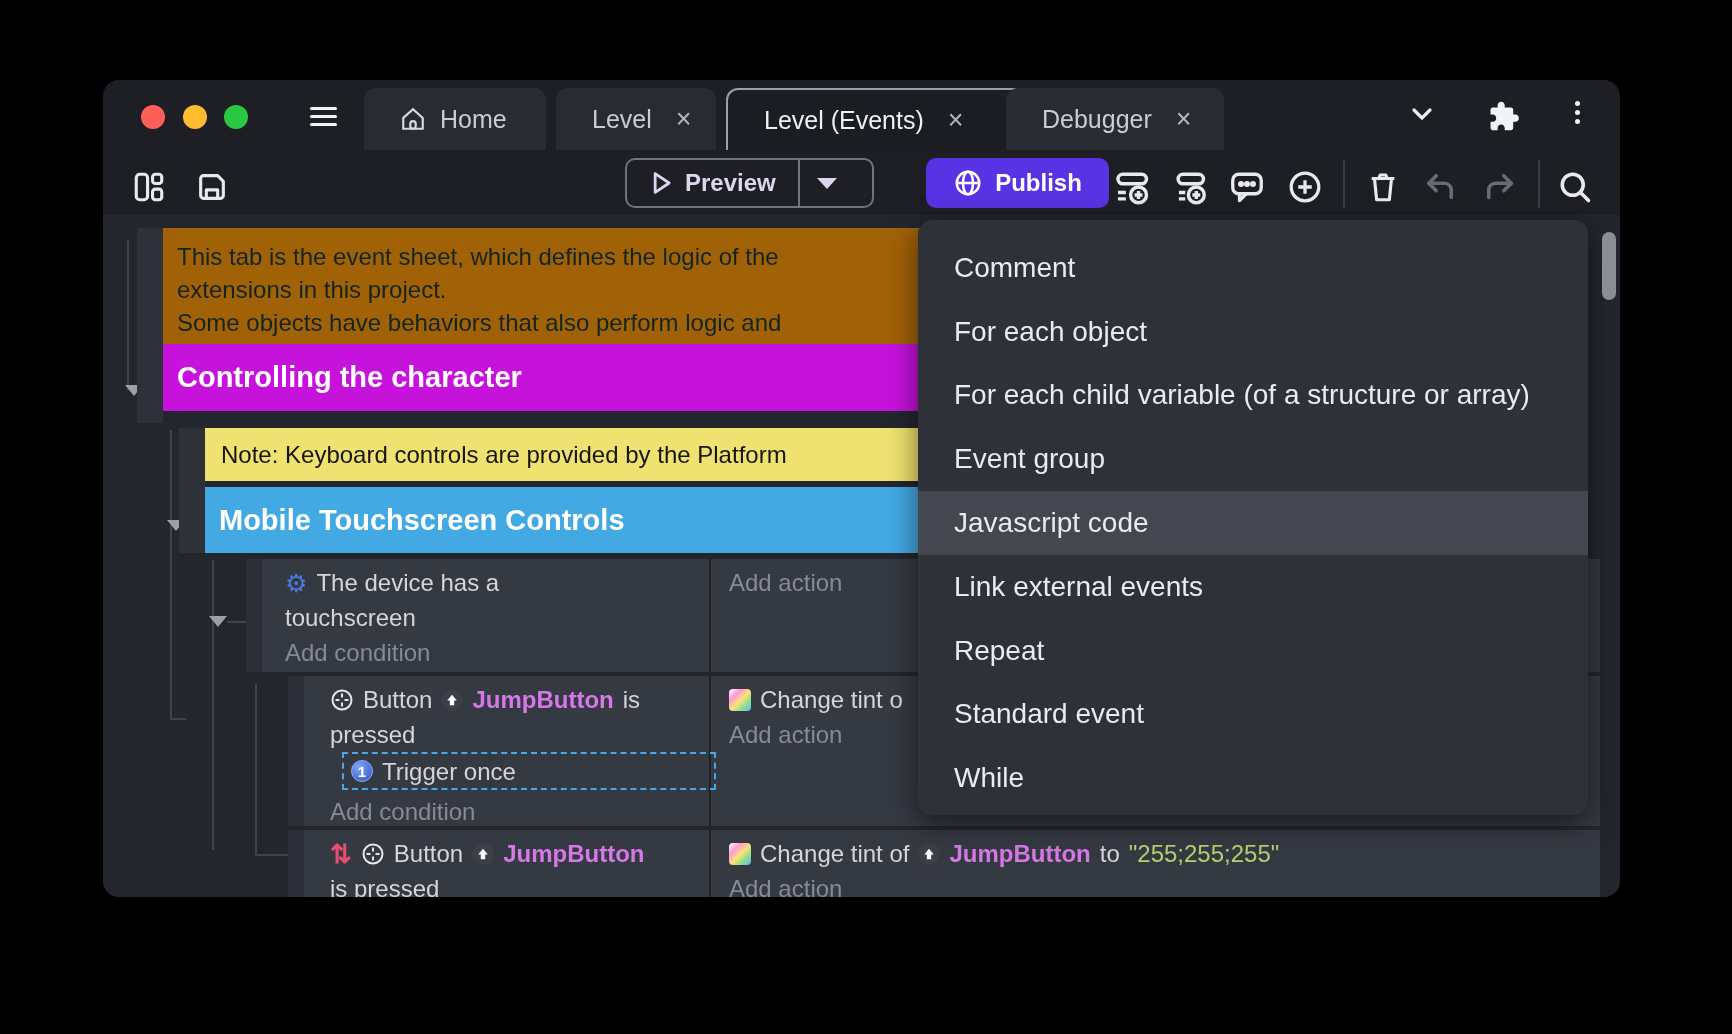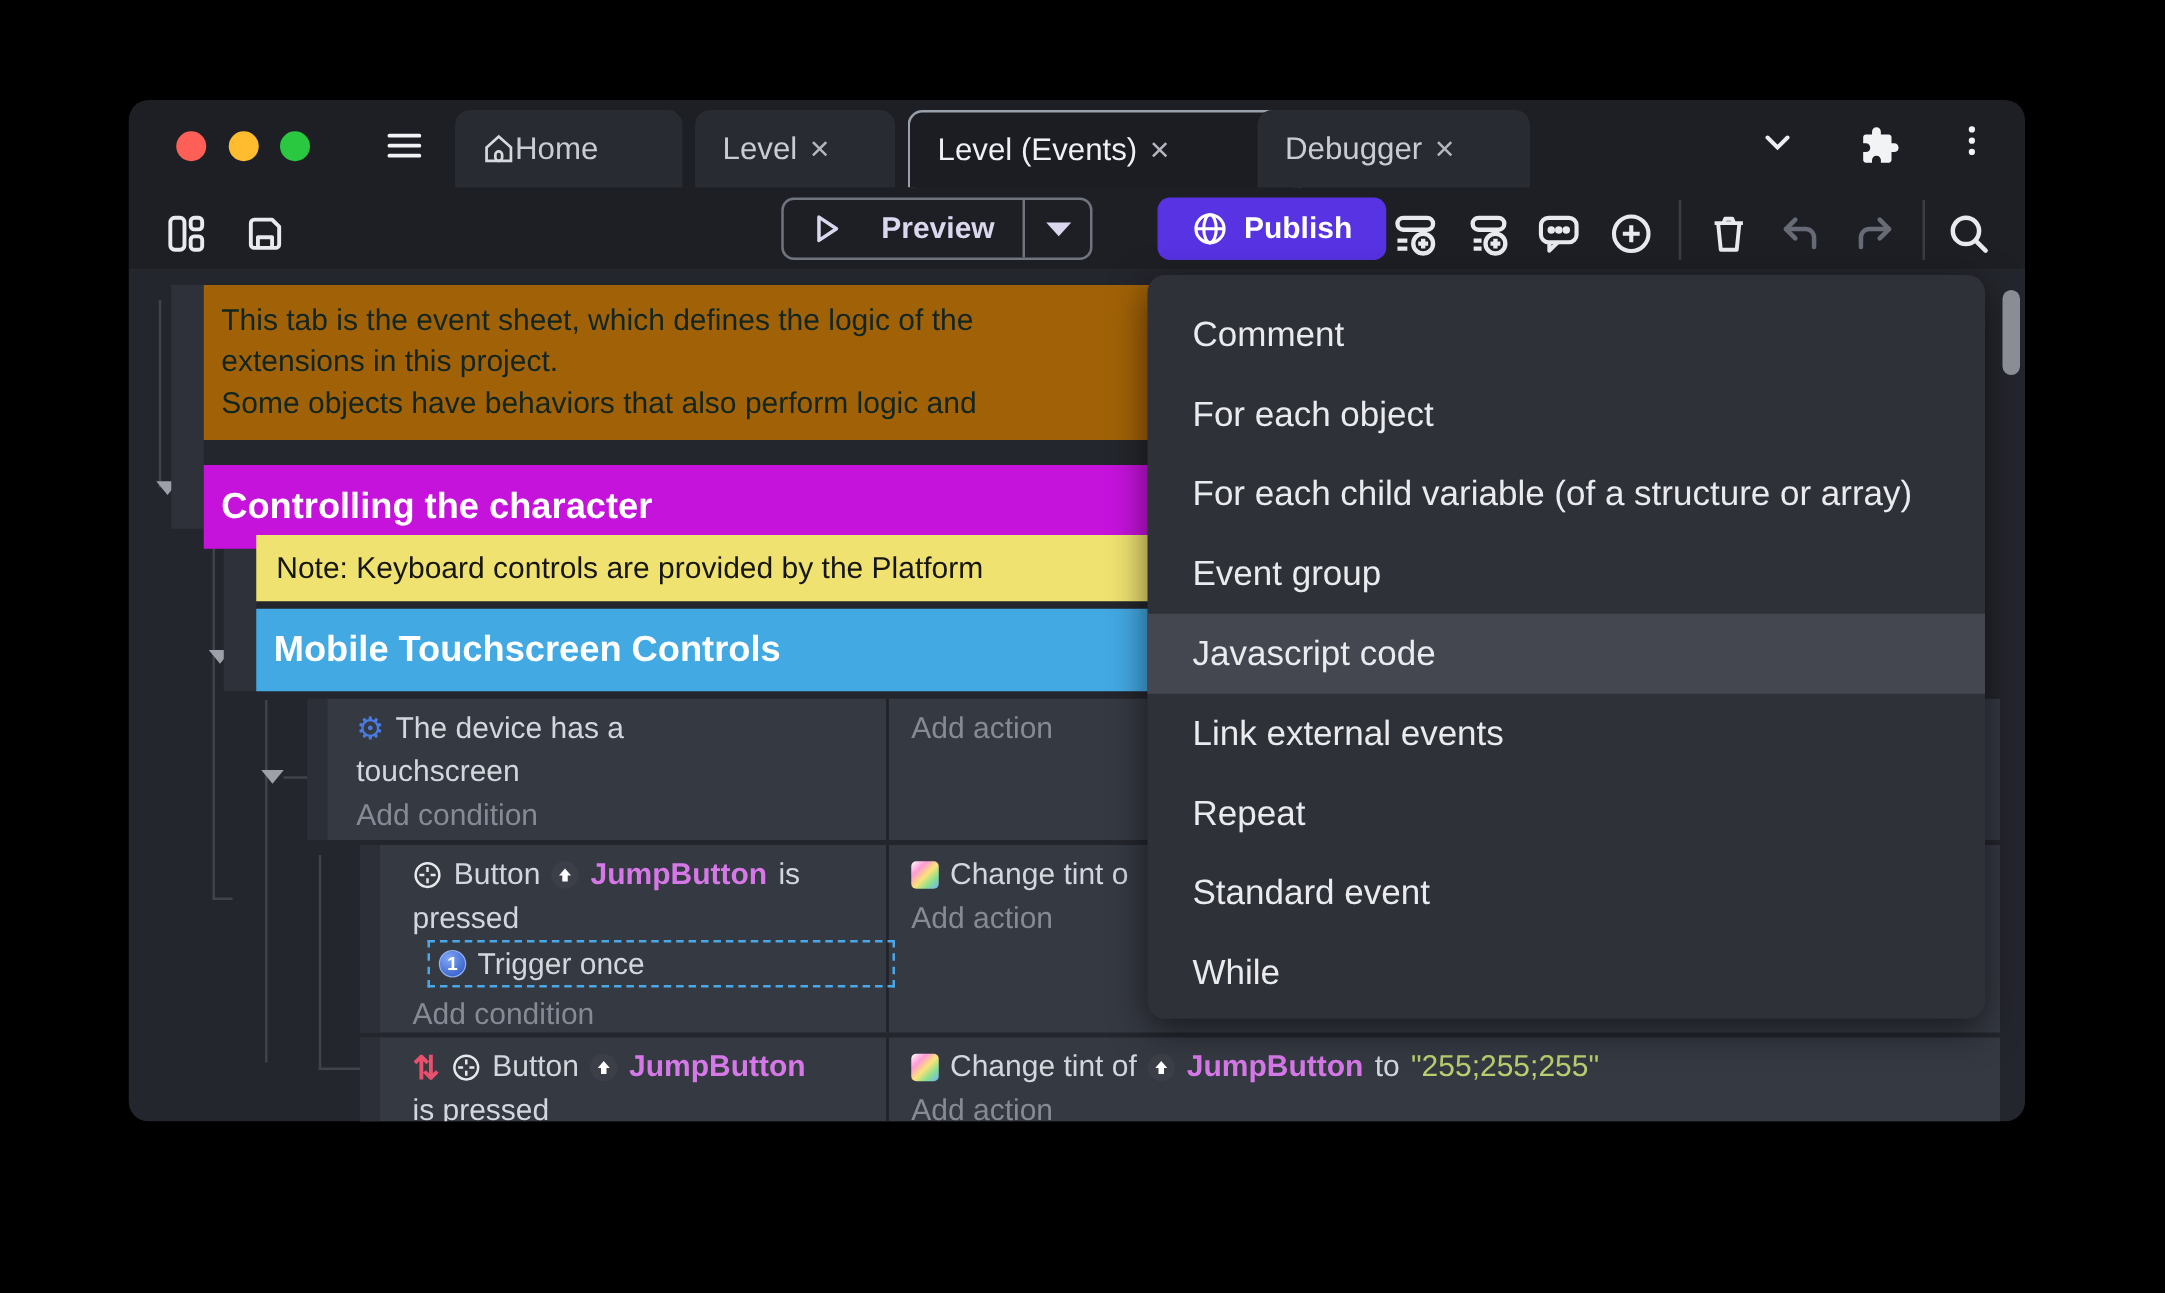--- a/index.html
+++ b/index.html
@@ -10,35 +10,35 @@
   .abs{position:absolute}
   #win{
     position:absolute;left:103px;top:80px;width:1517px;height:817px;
     background:#1d1f24;border-radius:16px;overflow:hidden;
   }
   
   .light{position:absolute;top:25px;width:24px;height:24px;border-radius:50%}
   .hamburger span{display:block;width:27px;height:3.5px;background:#f2f3f5;border-radius:2px;margin:4.5px 0}
   .tab{
     position:absolute;top:8px;height:62px;border-radius:12px 12px 0 0;
-    display:flex;align-items:center;box-sizing:border-box;
-    color:#c9ccd2;font-size:25px;padding:0 22px;
+    display:flex;align-items:center;gap:14px;box-sizing:border-box;
+    color:#c9ccd2;font-size:25px;padding:0 36px;
   }
   .tab.inactive{background:#282b32}
   .tab.active{background:#1b1d22;border:2px solid #9aa0ab;border-bottom:none;color:#eef0f4}
   .tab .x{font-size:27px;color:#b4b7bf;line-height:1;margin-left:10px;cursor:default}
   .chromeicon{position:absolute;display:flex;align-items:center;justify-content:center}
   
   .tbicon{position:absolute;top:88px;width:38px;height:38px;display:flex;align-items:center;justify-content:center}
   .tbdiv{position:absolute;top:80px;width:2px;height:48px;background:#3a3d45}
   #previewBtn{
     position:absolute;left:522px;top:78px;width:249px;height:50px;box-sizing:border-box;
     border:2px solid #70747f;border-radius:10px;display:flex;align-items:center;color:#dbd7ef;
   }
-  #previewBtn .lbl{font-size:24px;font-weight:bold;margin-left:30px}
+  #previewBtn .lbl{font-size:24px;font-weight:bold;margin-left:10px}
   #previewBtn .sep{width:2px;height:46px;background:#70747f;margin-left:22px}
   #publishBtn{
     position:absolute;left:823px;top:78px;width:183px;height:50px;background:#5733e3;border-radius:10px;
     display:flex;align-items:center;justify-content:center;gap:12px;color:#fff;font-size:24px;font-weight:bold;
   }
   
   #sheet{position:absolute;left:0;top:135px;width:1517px;height:682px;background:#24262d}
   .gline{position:absolute;background:#3f434b}
   .tri{position:absolute;width:0;height:0;border-left:9px solid transparent;border-right:9px solid transparent;border-top:11px solid #9da0a8}
   .strip{position:absolute;background:#2e313a}
@@ -259,21 +259,21 @@
 
   <div class="strip" style="left:34px;top:148px;width:26px;height:195px"></div>
   <div class="strip" style="left:76px;top:348px;width:26px;height:125px"></div>
 
   <div class="block cmnt" style="left:60px;top:148px;width:1417px;height:124px">
     <div>This tab is the event sheet, which defines the logic of the</div>
     <div>extensions in this project.</div>
     <div>Some objects have behaviors that also perform logic and</div>
   </div>
 
-  <div class="block grp" style="left:60px;top:292px;width:1417px;height:67px;background:#c513dc">
+  <div class="block grp" style="left:60px;top:264px;width:1417px;height:67px;background:#c513dc">
     <span>Controlling the character</span>
   </div>
 
   <div class="block note" style="left:102px;top:348px;width:1375px;height:53px">
     <span>Note: Keyboard controls are provided by the Platform</span>
   </div>
 
   <div class="block grp" style="left:102px;top:407px;width:1375px;height:66px;background:#43a9e3">
     <span>Mobile Touchscreen Controls</span>
   </div>

